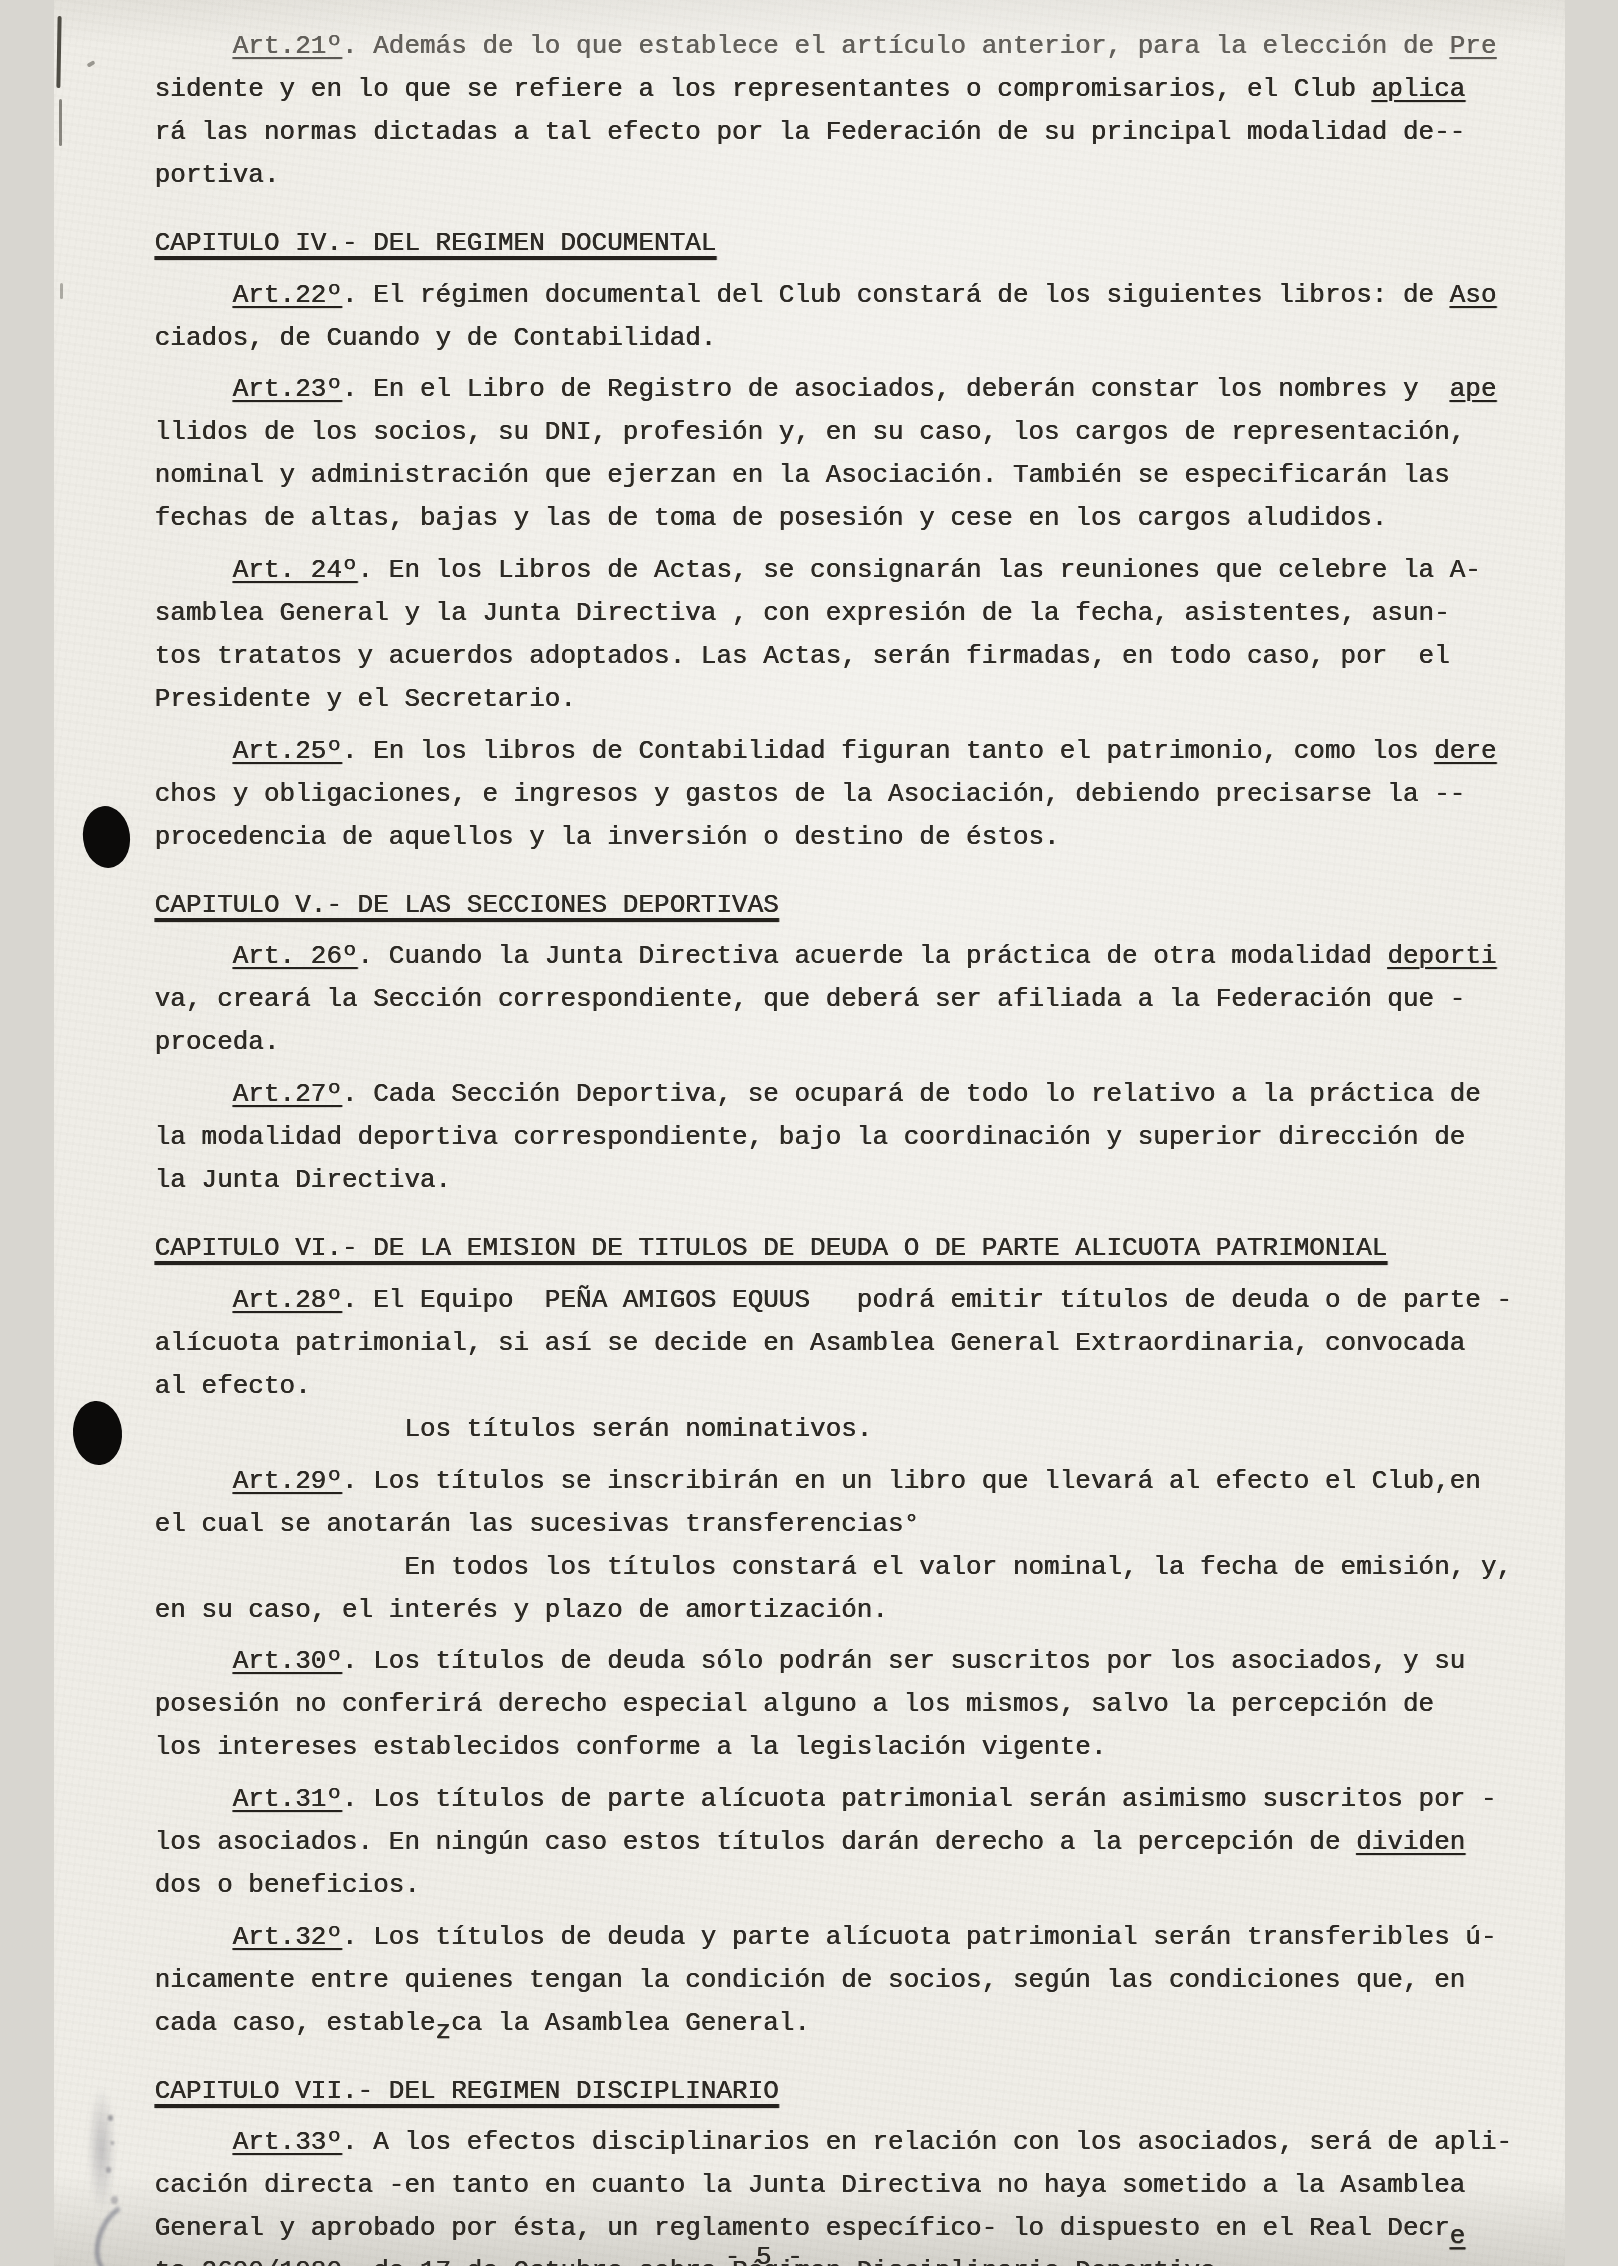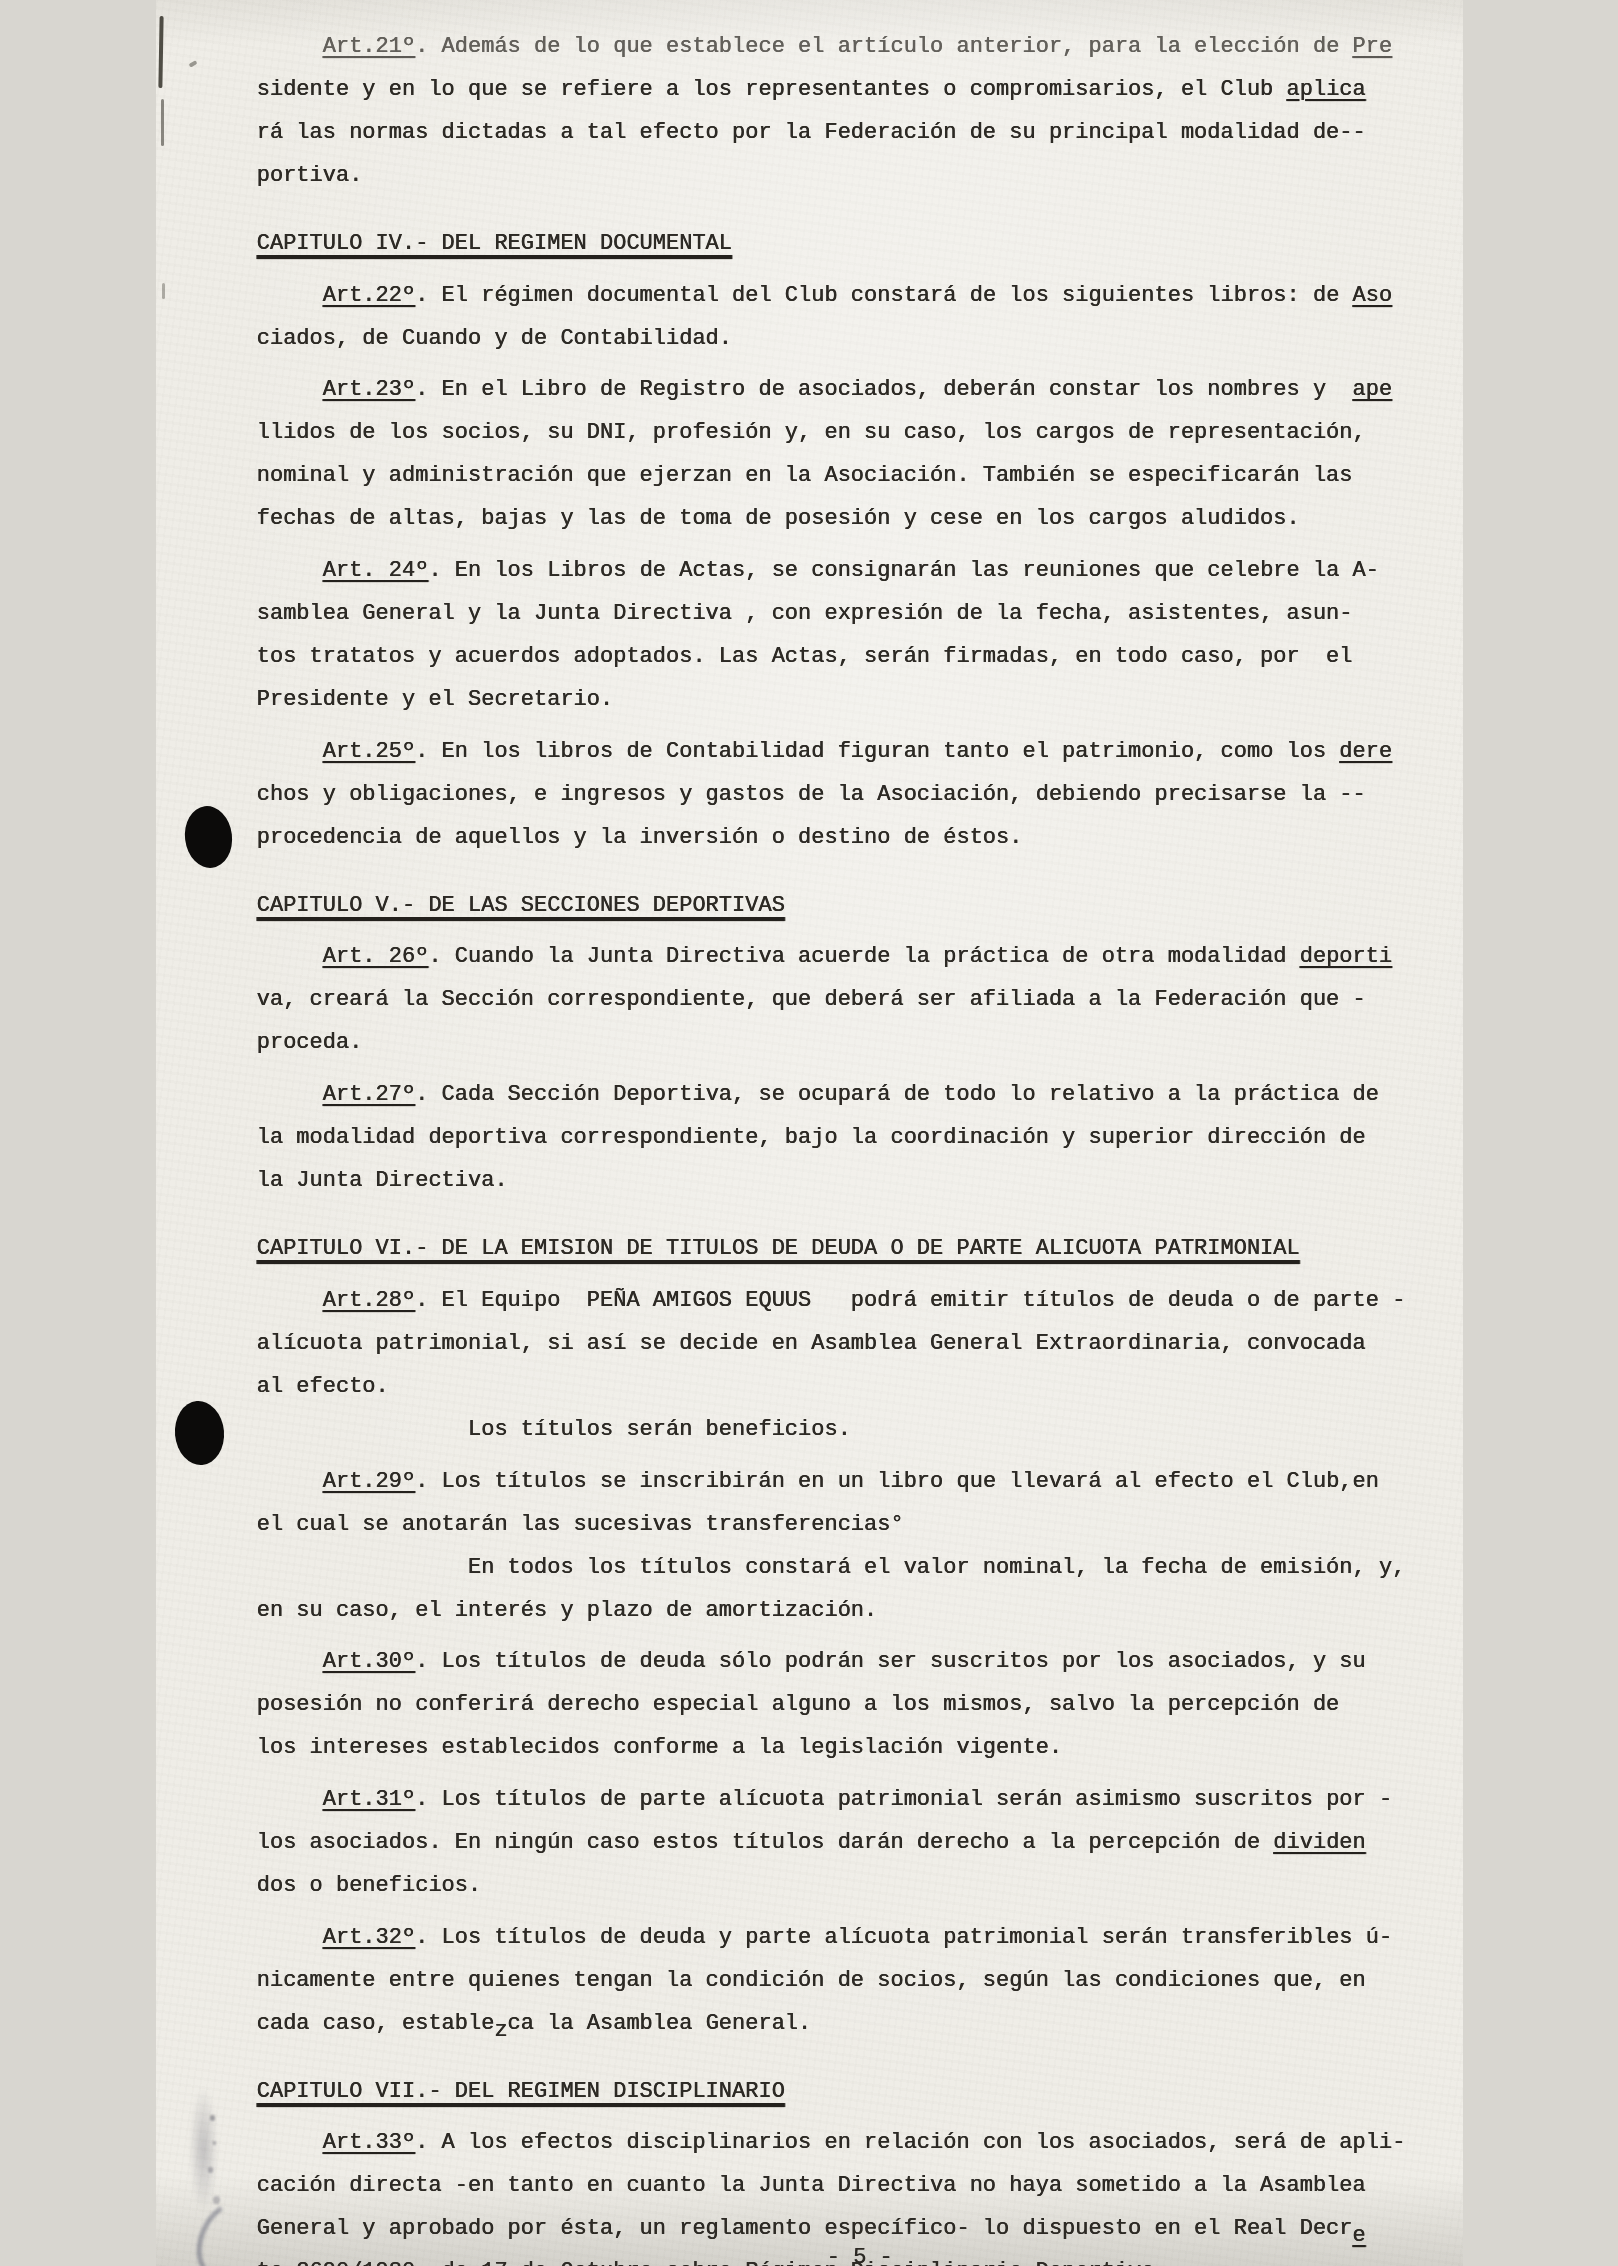--- a/index.html
+++ b/index.html
@@ -2,32 +2,32 @@
 <html style="--paper: #efede7; --ink: #2d2a25;"><head>
 <meta charset="utf-8">
 <style>
   :root{
     --paper:#efede7;
     --ink:#2d2a25;
   }
   html,body{margin:0;padding:0;background:#d8d6d0;}
   .page{
     position:relative;
-    width:1307px;
+    width:1511px;
     height:2267px;
     margin:0 auto;
     overflow:hidden;
     background-color:var(--paper);
     background-image:
       radial-gradient(ellipse at 55% 25%, rgba(255,255,255,0.30), transparent 65%),
       repeating-linear-gradient(8deg, rgba(80,75,60,0.018) 0 2.9px, transparent 2.9px 8.7px),
       repeating-linear-gradient(98deg, rgba(60,60,50,0.015) 0 1.9px, transparent 1.9px 6.8px),
       linear-gradient(rgba(120,116,104,0.10), transparent 2%, transparent 96%, rgba(110,108,100,0.22));
     font-family:"Liberation Mono","DejaVu Sans Mono",monospace;
-    font-size:22px;
+    font-size:26px;
     line-height:43px;
     color:var(--ink);
   }
   .content{
     position:relative;
     padding:25px 54px 0 101px;
   }
   .block{margin-top:8.7px;}
   .block:first-child{margin-top:0;}
   .block.heading{margin-top:25px;}
@@ -150,21 +150,21 @@
         <div class="line"><span>la modalidad deportiva correspondiente, bajo la coordinación y superior dirección de</span></div>
         <div class="line"><span>la Junta Directiva.</span></div>
       </div>
       <div class="block heading">
         <div class="line"><span class="u">CAPITULO VI.- DE LA EMISION DE TITULOS DE DEUDA O DE PARTE ALICUOTA PATRIMONIAL</span></div>
       </div>
       <div class="block paragraph">
         <div class="line"><span>     </span><span class="u">Art.28º</span><span>. El Equipo  PEÑA AMIGOS EQUUS   podrá emitir títulos de deuda o de parte -</span></div>
         <div class="line"><span>alícuota patrimonial, si así se decide en Asamblea General Extraordinaria, convocada</span></div>
         <div class="line"><span>al efecto.</span></div>
-        <div class="line"><span>                Los títulos serán beneficios.</span></div>
+        <div class="line"><span>                Los títulos serán nominativos.</span></div>
       </div>
       <div class="block paragraph">
         <div class="line"><span>     </span><span class="u">Art.29º</span><span>. Los títulos se inscribirán en un libro que llevará al efecto el Club,en</span></div>
         <div class="line"><span>el cual se anotarán las sucesivas transferencias°</span></div>
         <div class="line"><span>                En todos los títulos constará el valor nominal, la fecha de emisión, y,</span></div>
         <div class="line"><span>en su caso, el interés y plazo de amortización.</span></div>
       </div>
       <div class="block paragraph">
         <div class="line"><span>     </span><span class="u">Art.30º</span><span>. Los títulos de deuda sólo podrán ser suscritos por los asociados, y su</span></div>
         <div class="line"><span>posesión no conferirá derecho especial alguno a los mismos, salvo la percepción de</span></div>

